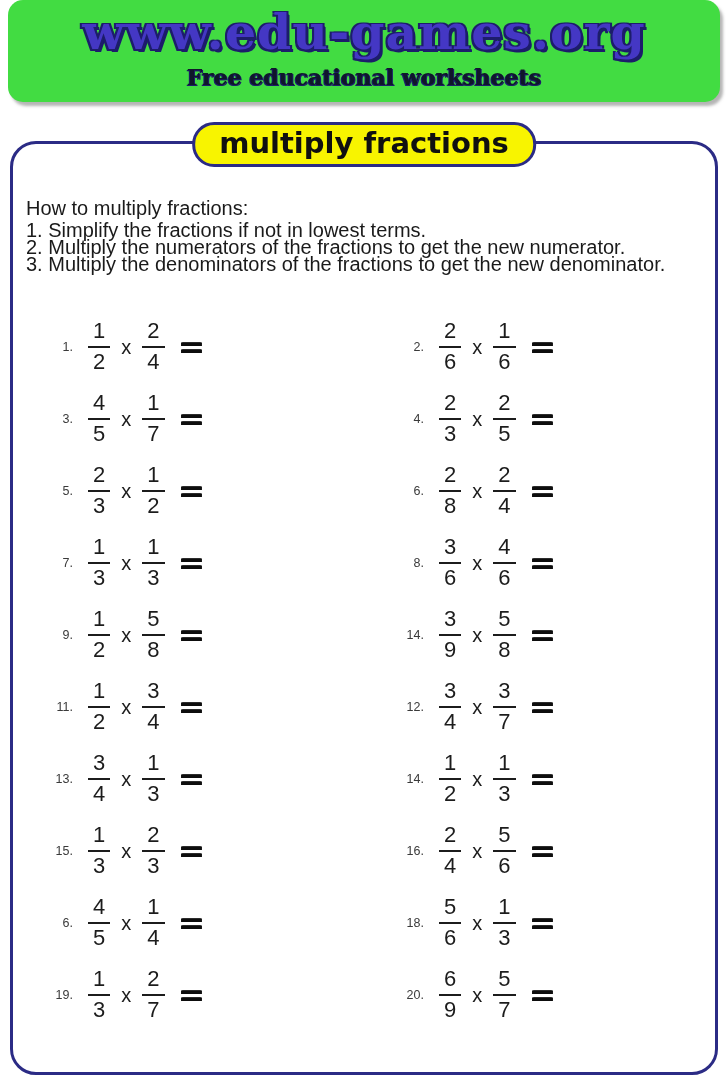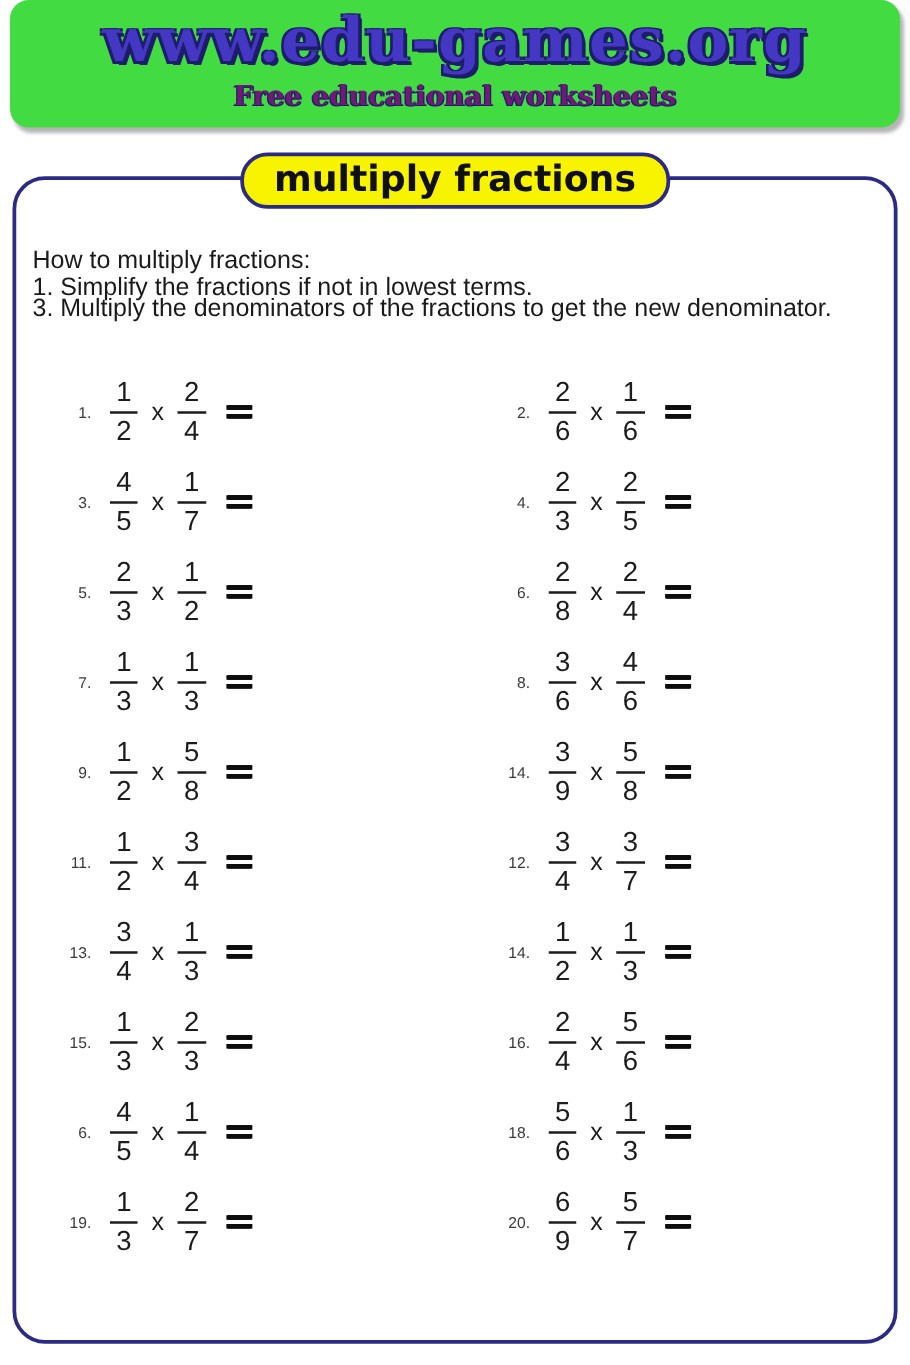--- a/index.html
+++ b/index.html
@@ -32,21 +32,21 @@
        2px -1px 0 #1D1D6B,
       -2px  2px 0 #1D1D6B,
        2px  2px 0 #1D1D6B,
        3px  3px 0 #1D1D6B;
   }
   .banner-subtitle {
     margin-top: 6px;
     font-family: "DejaVu Serif", serif;
     font-weight: bold;
     font-size: 22px;
-    color: #701a75;
+    color: #0f172a;
     text-shadow: 1px 1px 0 #1D1D6B, -1px 1px 0 #1D1D6B;
   }
 
   
   .sheet {
     position: relative;
     margin: 39px 10px 0 10px;
     height: 934px;
     border: 3px solid #2B2B85;
     border-radius: 26px;
@@ -131,20 +131,21 @@
   <div class="banner-subtitle">Free educational worksheets</div>
 </div>
 
 <div class="sheet">
   <div class="pill">multiply fractions</div>
 
   <div class="instructions">
     <div class="heading">How to multiply fractions:</div>
     <div class="steps">
       <div class="step">1. Simplify the fractions if not in lowest terms.</div>
+      <div class="step">2. Multiply the numerators of the fractions to get the new numerator.</div>
       <div class="step">3. Multiply the denominators of the fractions to get the new denominator.</div>
     </div>
   </div>
 
   <div class="problems">
   <div class="problem">
     <span class="p-num">1.</span>
     <span class="frac">
       <span class="num">1</span>
       <span class="den">2</span>

